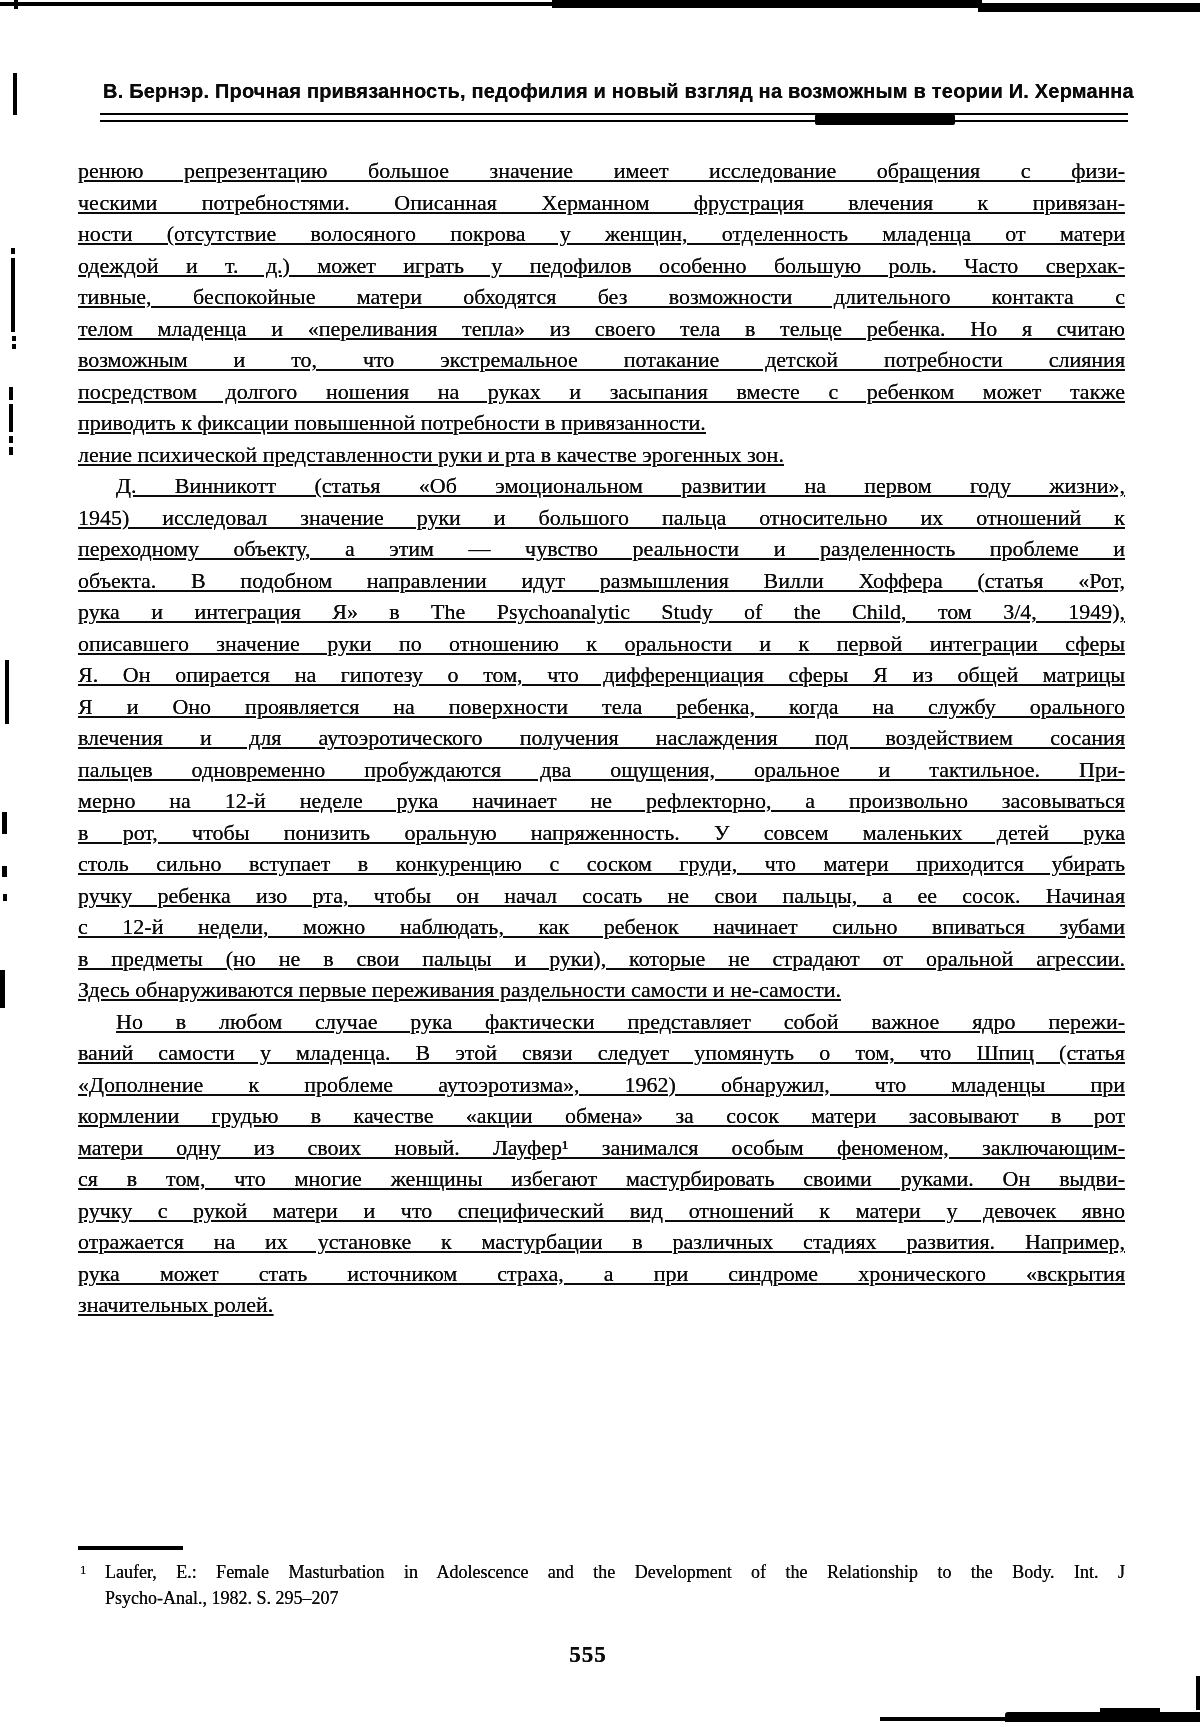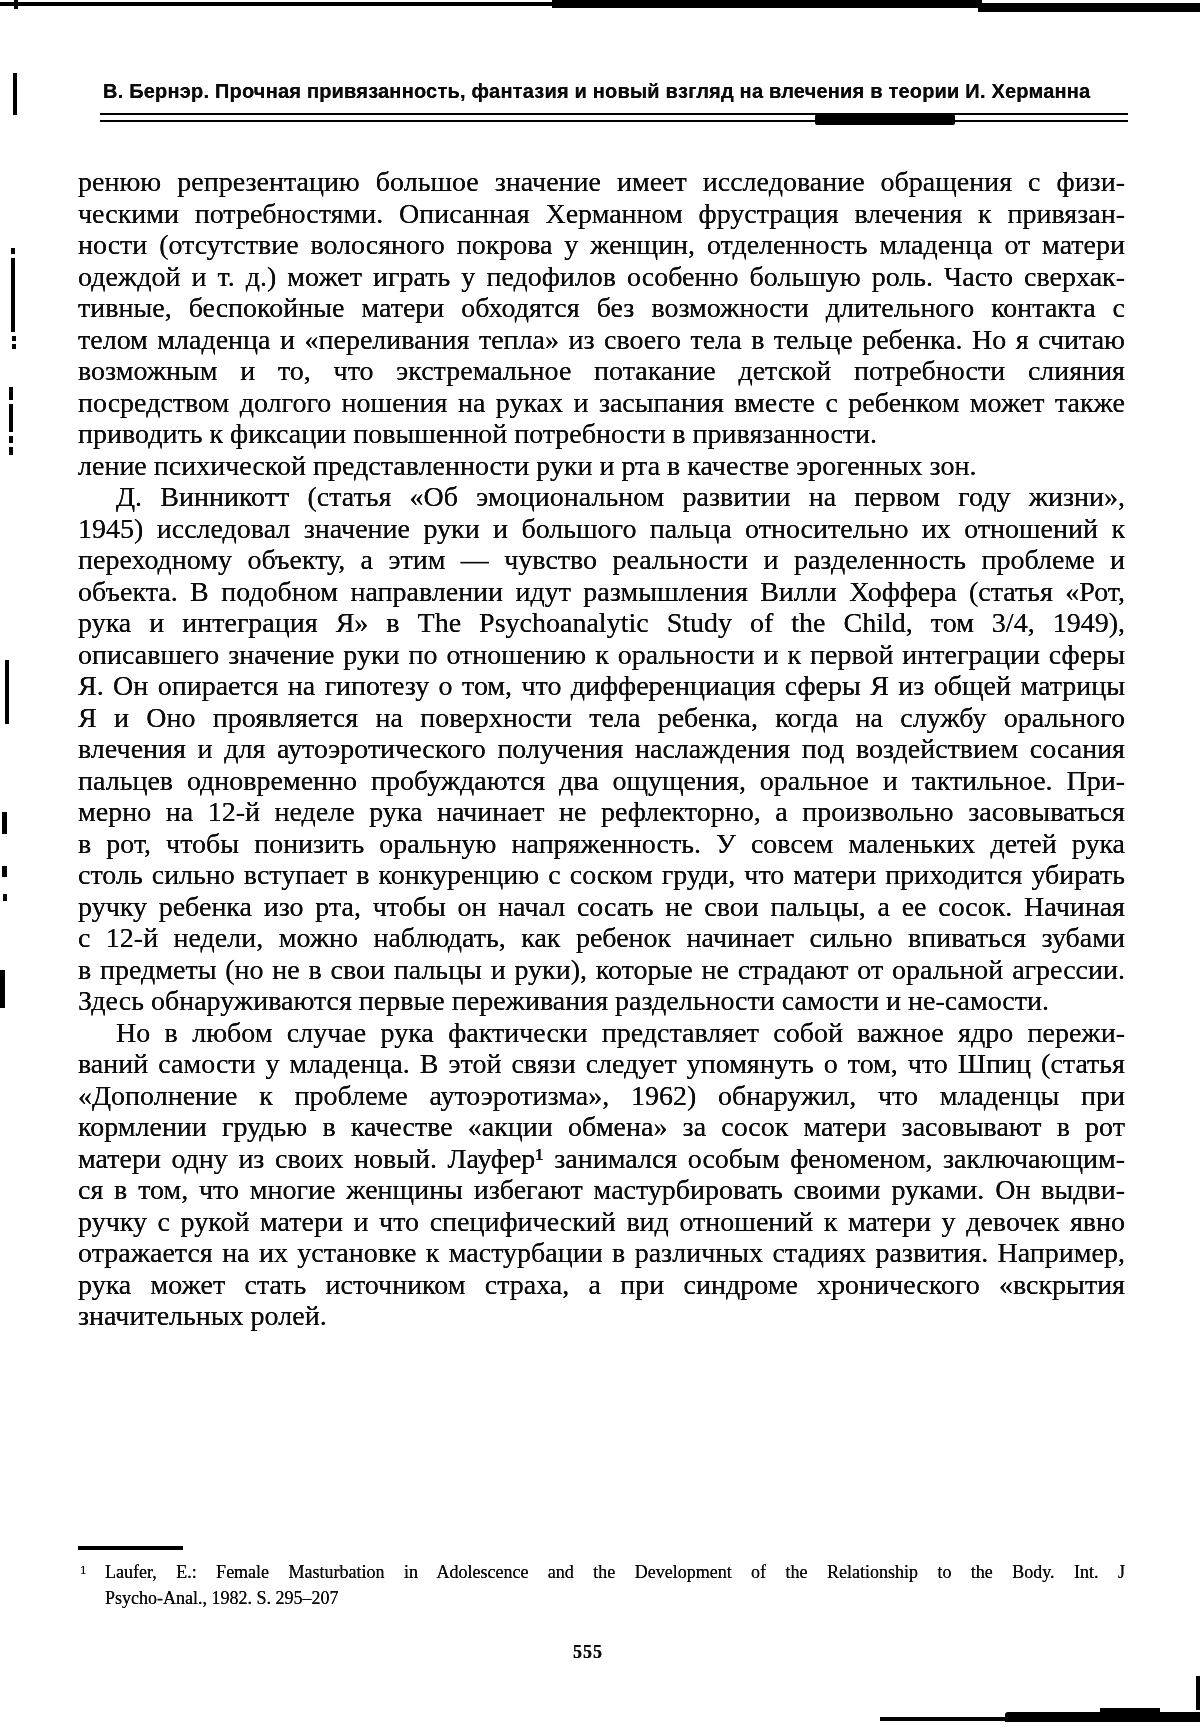--- a/index.html
+++ b/index.html
@@ -36,23 +36,24 @@
   .head-blob {
     position: absolute;
     left: 815px; top: 114px; width: 140px; height: 11px;
     background: #000;
     border-radius: 2px;
   }
 
   
   .body-text {
     position: absolute;
-    left: 78px; top: 166px; width: 1047px;
-    font-size: 28px;
+    left: 78px; top: 155px; width: 1047px;
+    font-size: 22px;
     text-shadow: 0 0 0.45px currentColor;
+    text-decoration: underline;
   }
   .line {
     height: 31.5px;
     line-height: 31.5px;
     text-align: justify;
     text-align-last: justify;
     overflow: visible;
   }
   .line.para-end { text-align-last: left; }
   .line.indent { text-indent: 38px; }
@@ -70,21 +71,21 @@
   .fn-marker {
     position: absolute; left: 2px; top: -2px;
     font-size: 13px;
   }
 
   
   .page-number {
     position: absolute;
     left: 78px; top: 1642px; width: 1020px;
     text-align: center;
-    font-size: 18px;
+    font-size: 23px;
     font-weight: 700;
     letter-spacing: 1px;
     text-shadow: 0 0 0.5px currentColor;
   }
 </style>
 </head>
 <body>
 
 <div class="page">
 
@@ -101,21 +102,21 @@
   <div class="artifact" style="left:9px; top:387px; width:4px; height:13px;"></div>
   <div class="artifact" style="left:9px; top:404px; width:4px; height:28px;"></div>
   <div class="artifact" style="left:9px; top:436px; width:4px; height:7px;"></div>
   <div class="artifact" style="left:9px; top:447px; width:4px; height:8px;"></div>
   <div class="artifact" style="left:5px; top:660px; width:4px; height:64px;"></div>
   <div class="artifact" style="left:2px; top:812px; width:5px; height:22px;"></div>
   <div class="artifact" style="left:2px; top:866px; width:5px; height:11px;"></div>
   <div class="artifact" style="left:3px; top:894px; width:4px; height:7px;"></div>
   <div class="artifact" style="left:0; top:970px; width:5px; height:38px;"></div>
 
-  <div class="running-title">В. Бернэр. Прочная привязанность, фантазия и новый взгляд на влечения в теории И. Херманна</div>
+  <div class="running-title">В. Бернэр. Прочная привязанность, педофилия и новый взгляд на возможным в теории И. Херманна</div>
   <div class="head-rule"></div>
   <div class="head-blob"></div>
 
   <div class="body-text">
       <div class="line">ренюю репрезентацию большое значение имеет исследование обращения с физи-</div>
       <div class="line">ческими потребностями. Описанная Херманном фрустрация влечения к привязан-</div>
       <div class="line">ности (отсутствие волосяного покрова у женщин, отделенность младенца от матери</div>
       <div class="line">одеждой и т. д.) может играть у педофилов особенно большую роль. Часто сверхак-</div>
       <div class="line">тивные, беспокойные матери обходятся без возможности длительного контакта с</div>
       <div class="line">телом младенца и «переливания тепла» из своего тела в тельце ребенка. Но я считаю</div>

